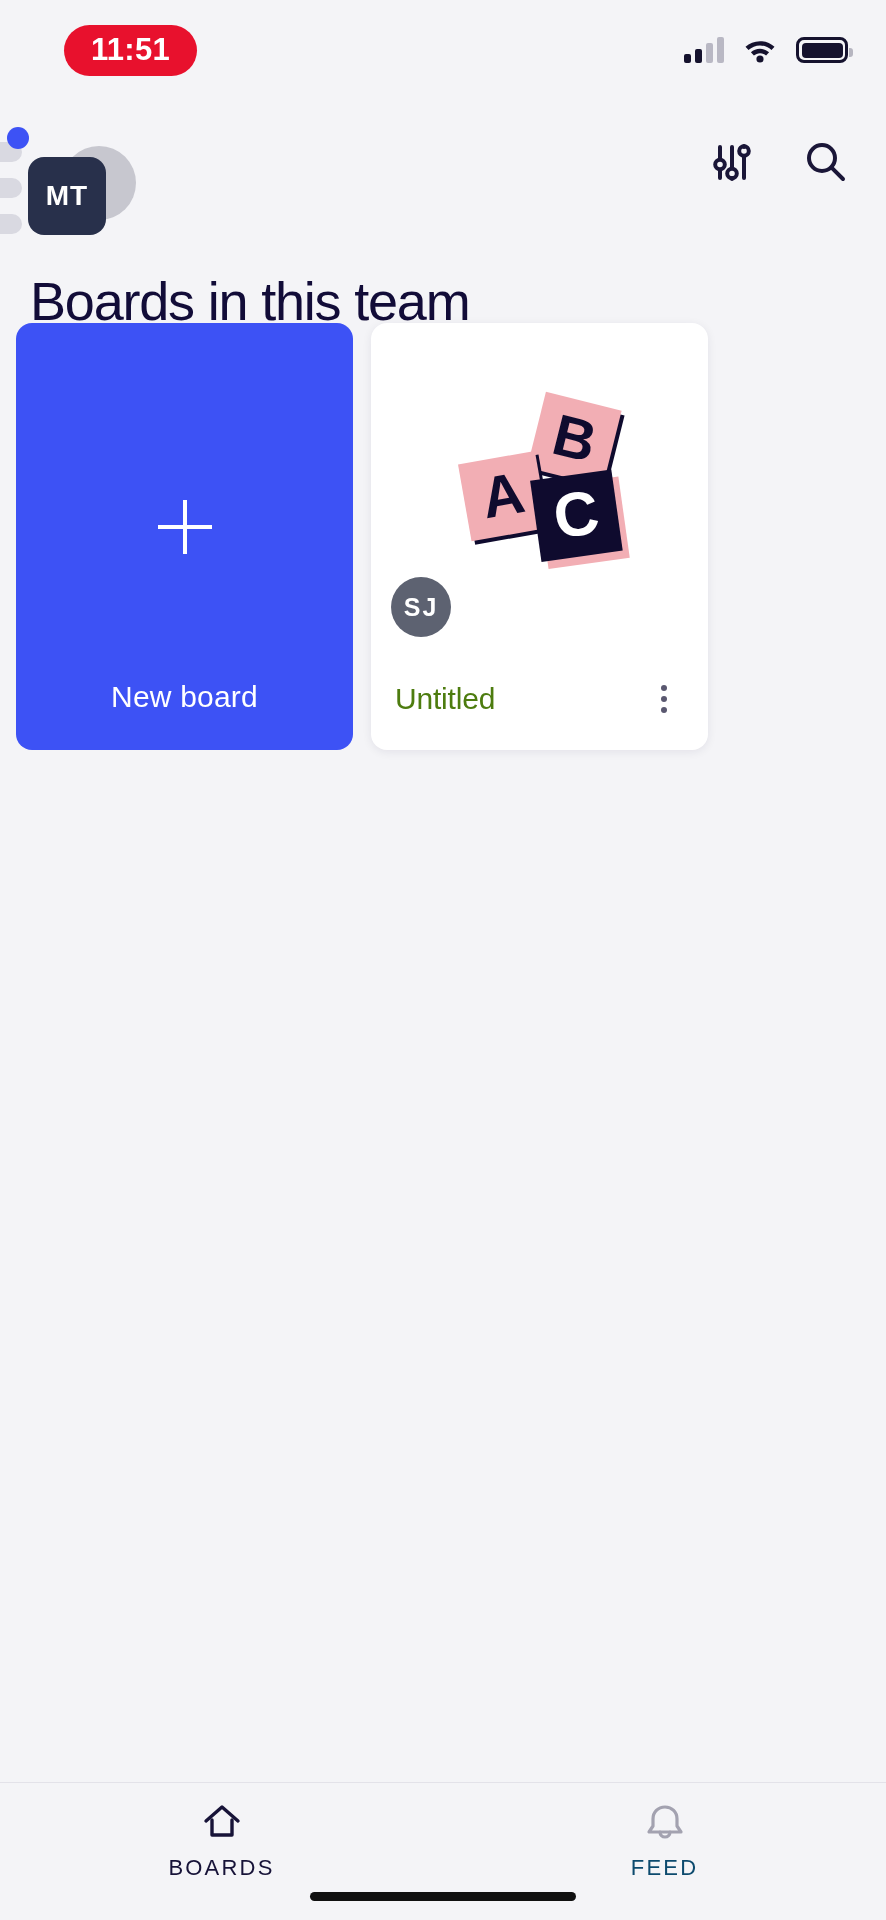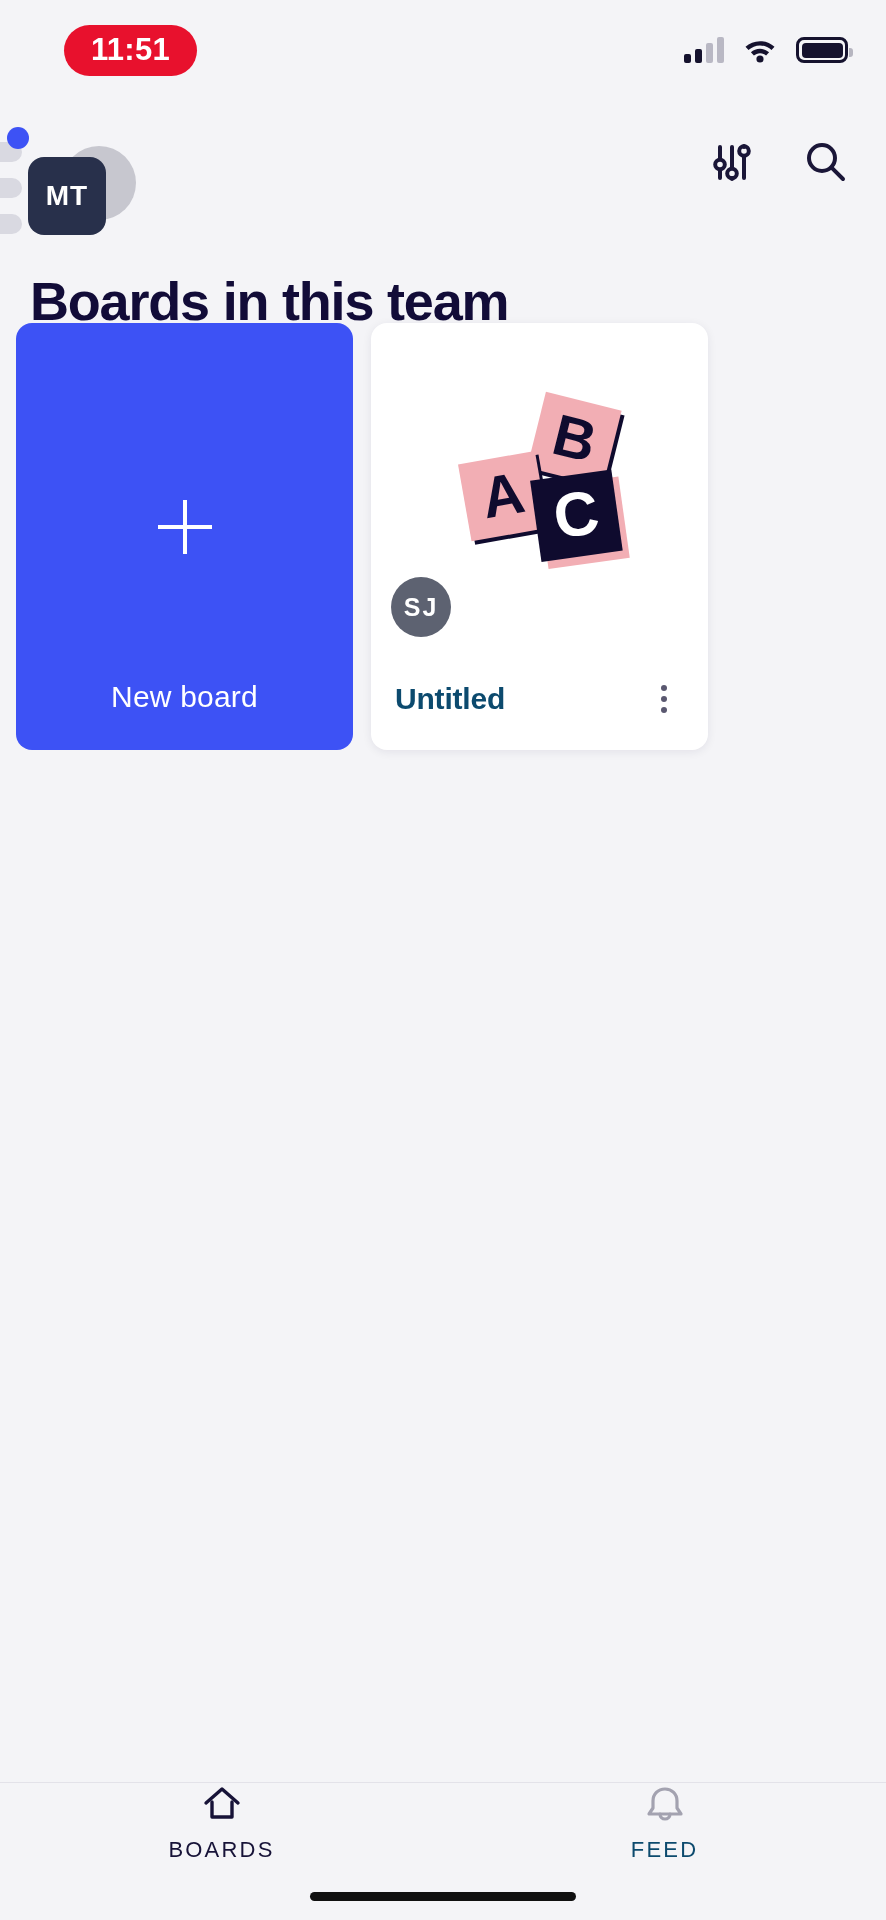--- a/index.html
+++ b/index.html
@@ -157,21 +157,21 @@
     border: none;
     cursor: pointer;
   }
 
   
   .page-title {
     position: absolute;
     top: 272px;
     left: 30px;
     font-size: 54px;
-    font-weight: bold;
+    font-weight: normal;
     color: #120c38;
     letter-spacing: -1.2px;
     line-height: 1.1;
   }
 
   
   .board-grid {
     position: absolute;
     top: 323px;
     left: 16px;
@@ -248,23 +248,22 @@
     left: 0; right: 0;
     bottom: 0;
     height: 92px;
     display: flex;
     align-items: center;
     justify-content: space-between;
     padding: 0 22px 10px 24px;
   }
   .card-name {
     font-size: 30px;
-    color: #0c4a6e;
+    color: #4d7c0f;
     letter-spacing: -0.2px;
-    font-weight: bold;
   }
   .kebab {
     width: 44px; height: 44px;
     display: flex;
     flex-direction: column;
     align-items: center;
     justify-content: center;
     gap: 5px;
     background: none;
     border: none;
@@ -279,20 +278,21 @@
 
   
   .tab-bar {
     position: absolute;
     left: 0; right: 0;
     bottom: 0;
     height: 138px;
     background: #f4f4f7;
     border-top: 1px solid #e3e2e9;
     display: flex;
+    padding-top: 18px;
   }
   .tab {
     flex: 1;
     display: flex;
     flex-direction: column;
     align-items: center;
     gap: 12px;
     background: none;
     border: none;
     cursor: pointer;

